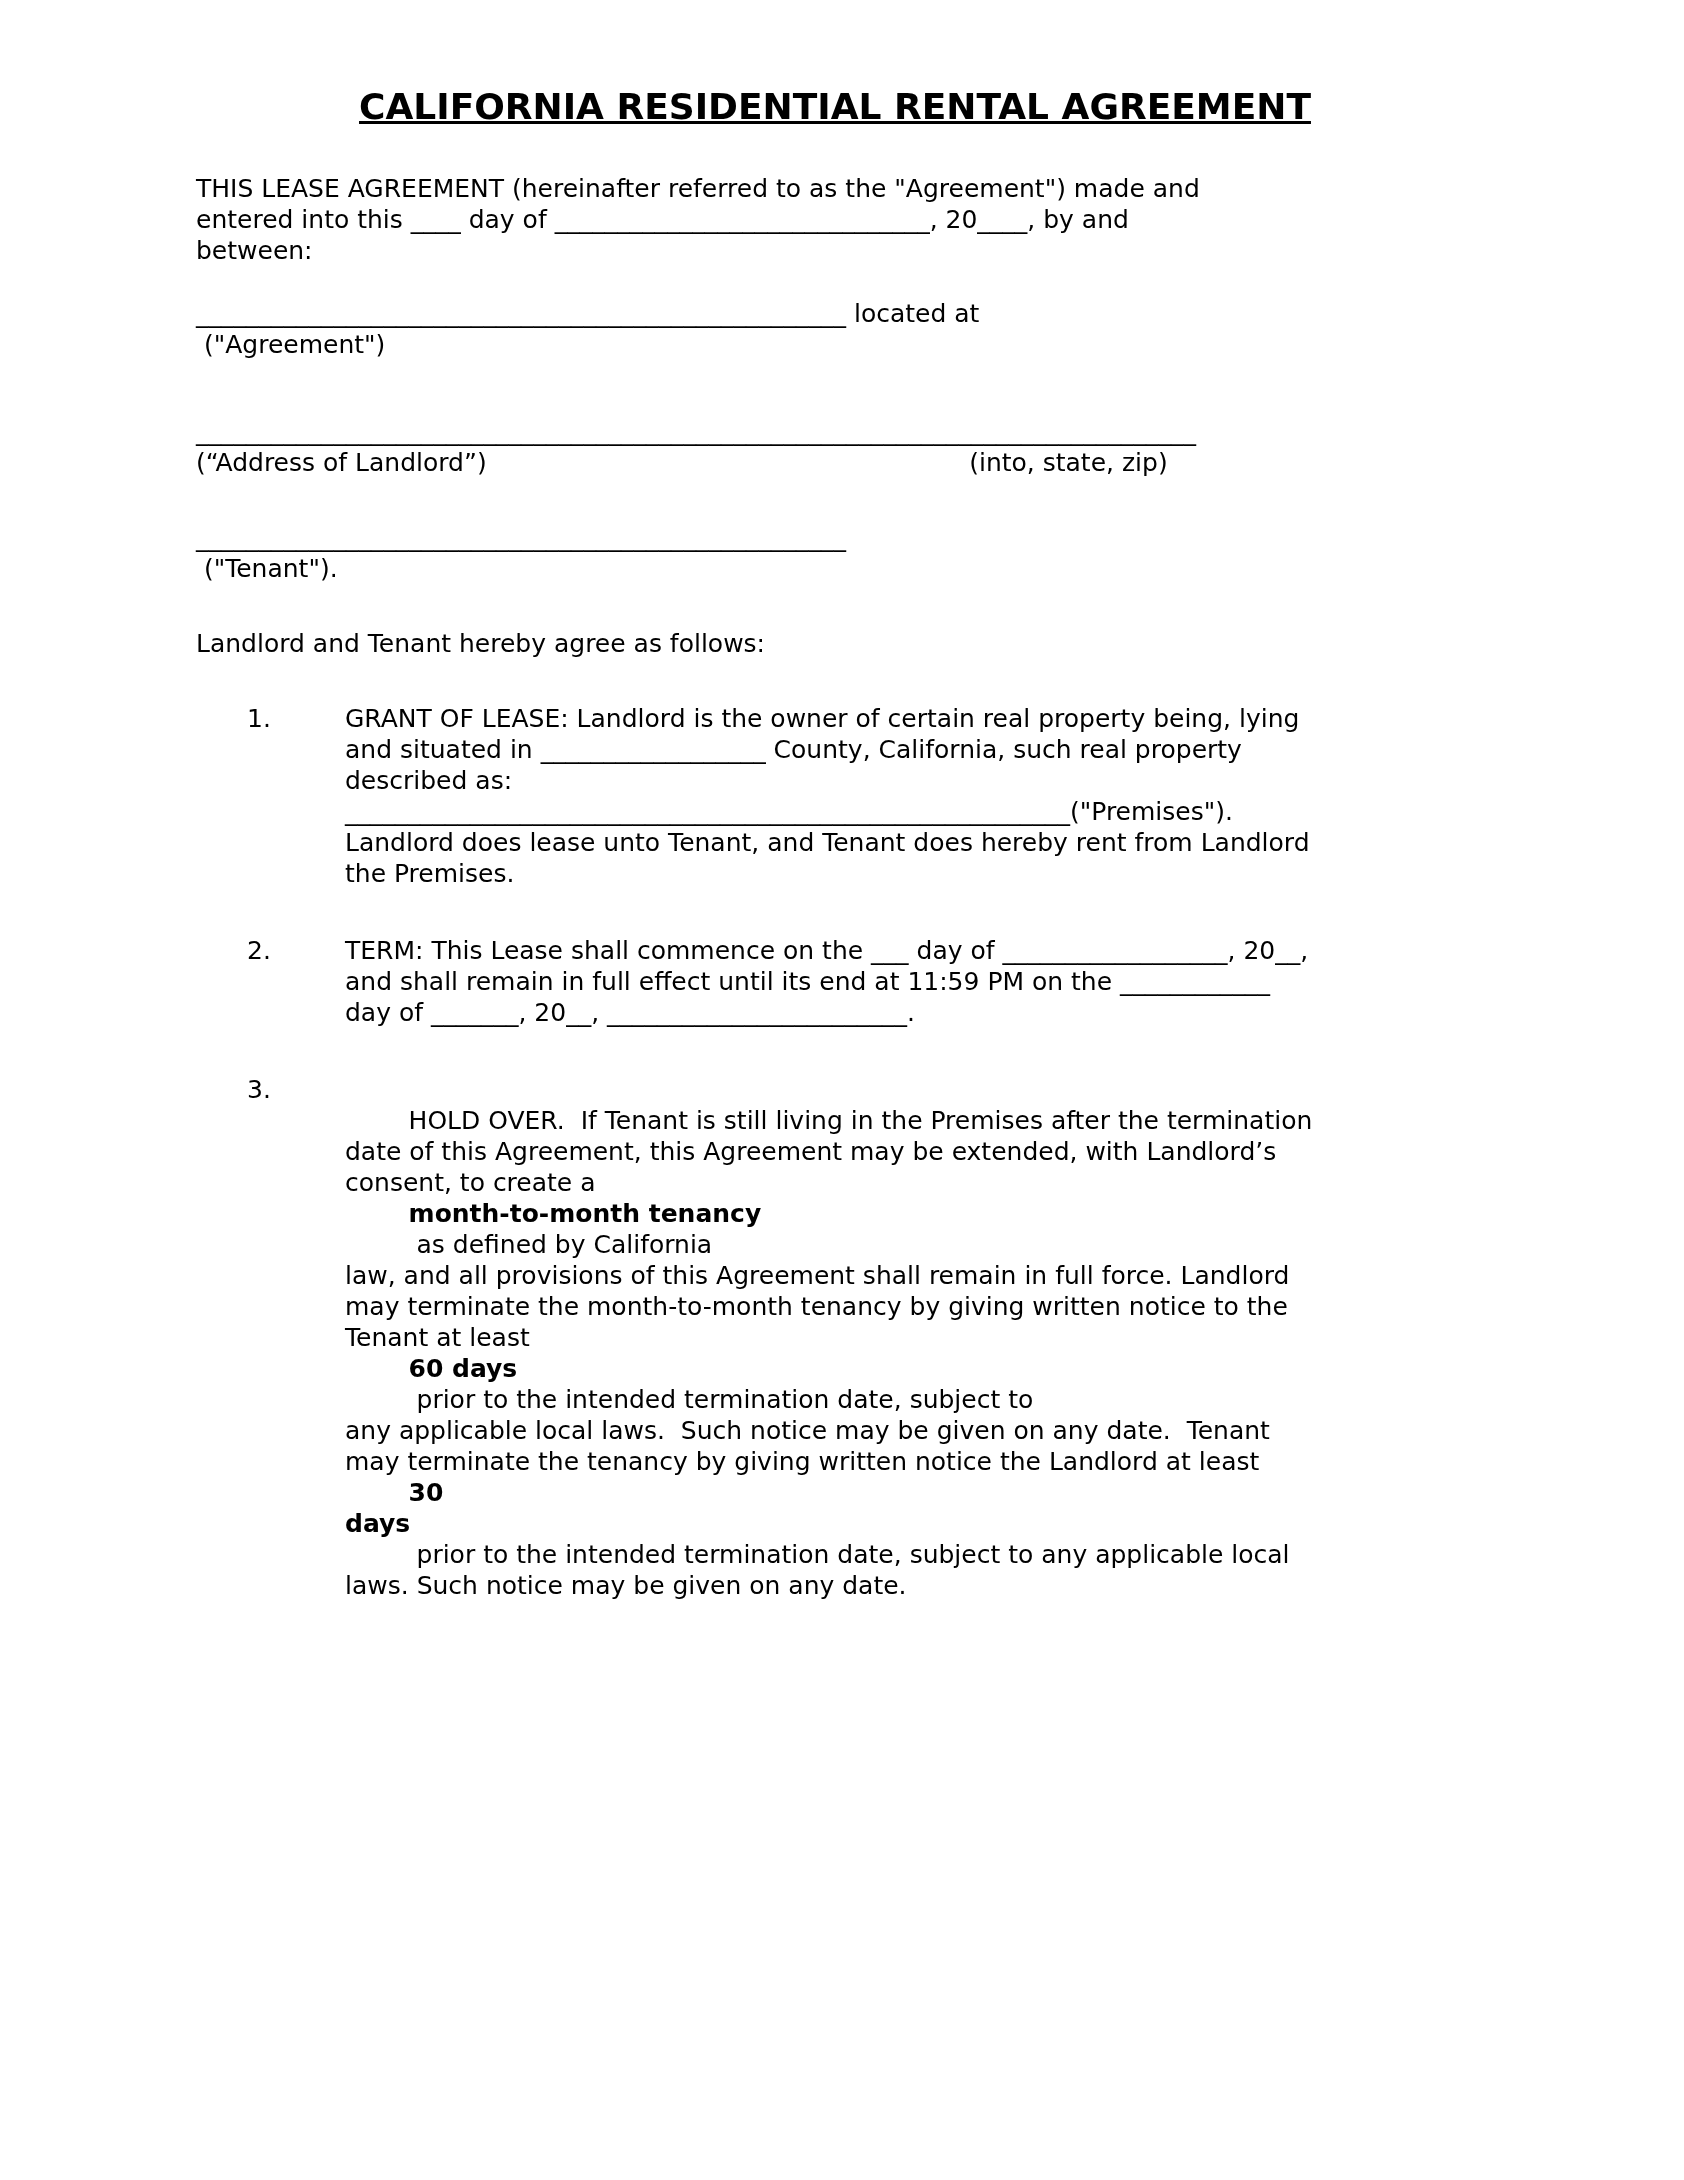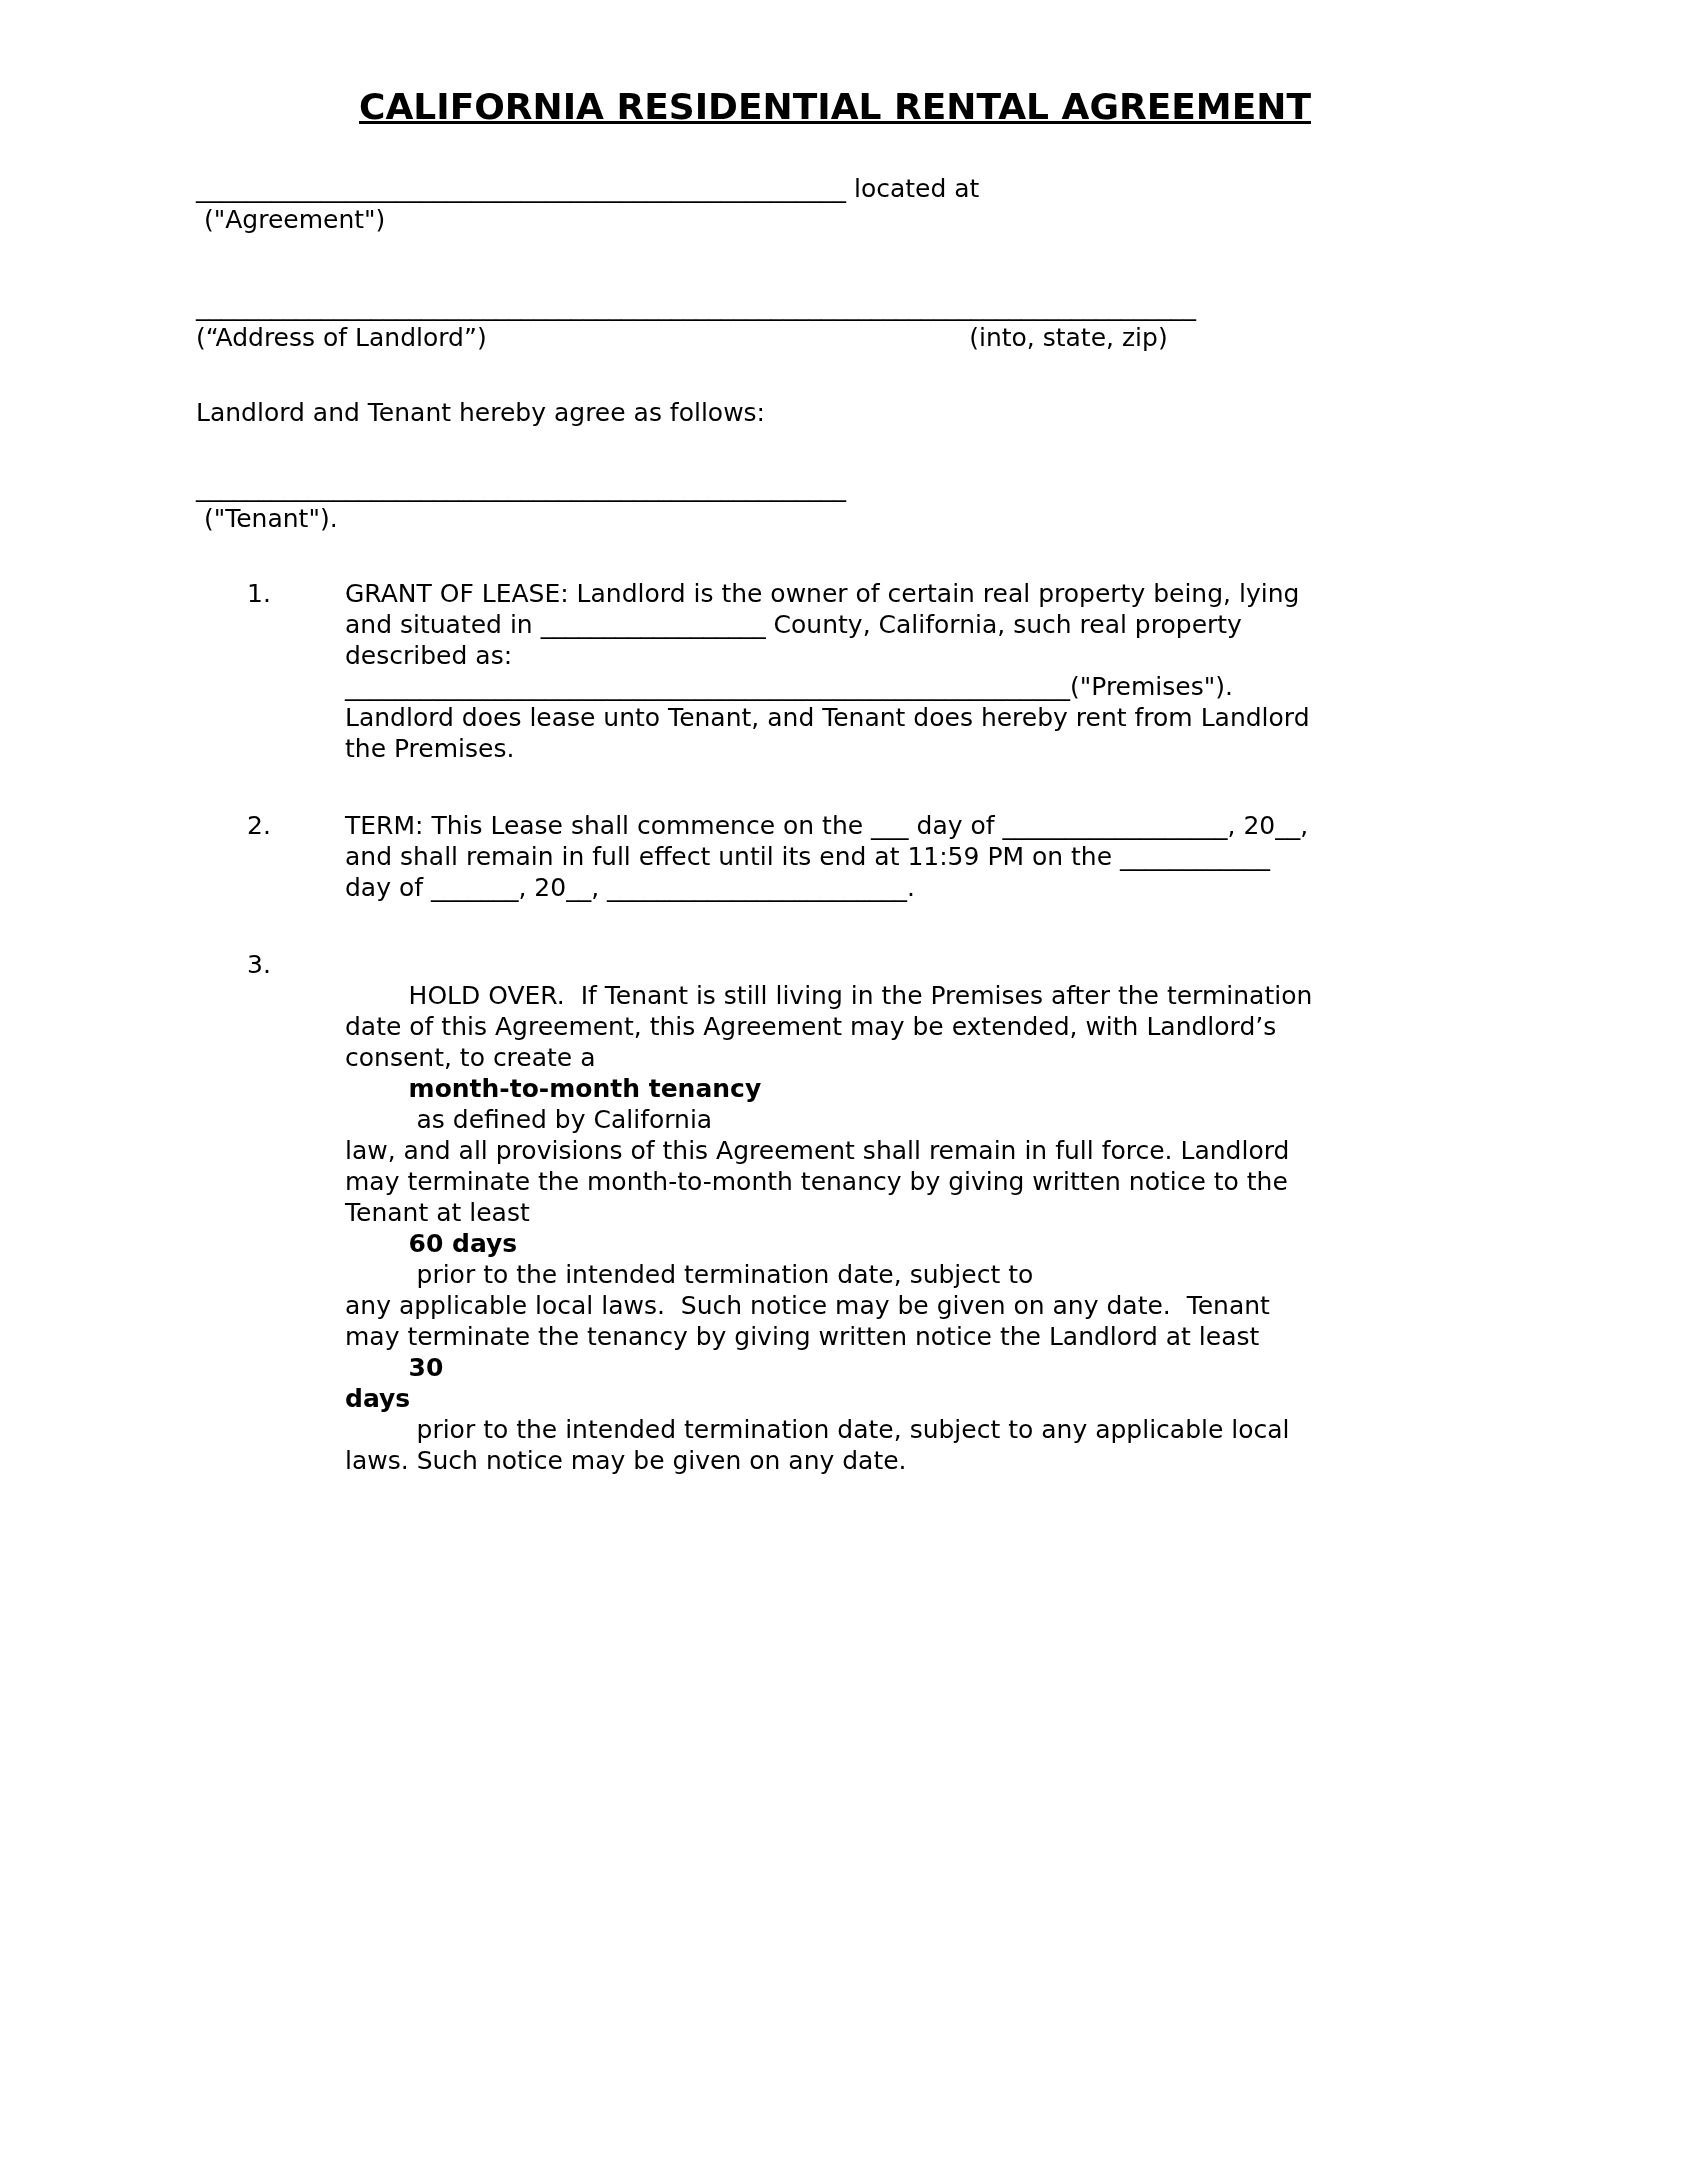--- a/index.html
+++ b/index.html
@@ -55,36 +55,39 @@
   }
   .b { font-weight: bold; }
 </style>
 </head>
 <body>
 
 <div class="page">
 
   <h1 class="doc-title">CALIFORNIA RESIDENTIAL RENTAL AGREEMENT</h1>
 
+  <p class="para">THIS LEASE AGREEMENT (hereinafter referred to as the "Agreement") made and
+entered into this ____ day of ______________________________, 20____, by and
+between:</p>
 
   <p class="para gap-xl">____________________________________________________ located at
  ("Agreement")</p>
 
   <p class="para no-gap">________________________________________________________________________________</p>
 
   <div class="label-row">
     <span class="left-label">(“Address of Landlord”)</span>
     <span>(into, state, zip)</span>
   </div>
 
 
-  <p class="para gap-lg">Landlord and Tenant hereby agree as follows:</p>
-
   <p class="para gap-lg">____________________________________________________
  ("Tenant").</p>
+
+  <p class="para gap-lg">Landlord and Tenant hereby agree as follows:</p>
 
   <div>
 
     <div class="section">
       <span class="sec-num">1.</span>
       <div class="sec-text">GRANT OF LEASE: Landlord is the owner of certain real property being, lying
 and situated in __________________ County, California, such real property
 described as:
 __________________________________________________________("Premises").
 Landlord does lease unto Tenant, and Tenant does hereby rent from Landlord

